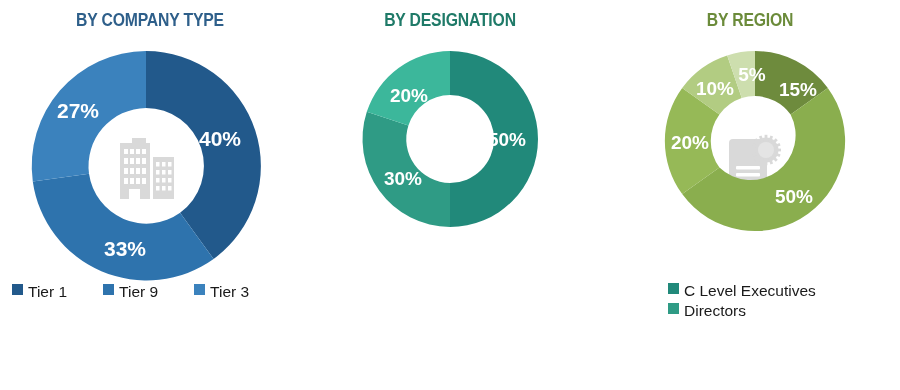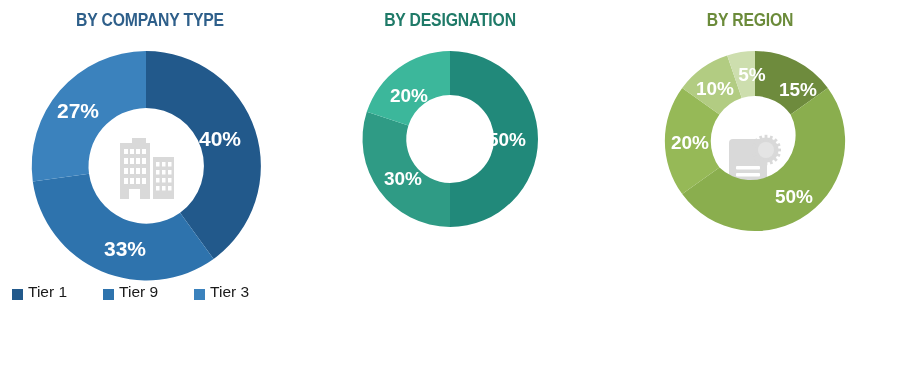--- a/index.html
+++ b/index.html
@@ -60,21 +60,21 @@
     position: absolute;
     font-family: "Liberation Sans", sans-serif;
     color: #1a1a1a;
   }
   .legend-inline {
     display: flex;
     align-items: center;
   }
   .legend-item {
     display: flex;
-    align-items: flex-end;
+    align-items: flex-start;
     white-space: nowrap;
   }
   .swatch {
     width: 11px;
     height: 11px;
     flex: 0 0 11px;
     margin-right: 5px;
   }
   .legend-label {
     font-size: 15.5px;
@@ -224,20 +224,28 @@
 
         <g fill="#ffffff">
           <rect x="11" y="33" width="24" height="3.6" rx="1"></rect>
           <rect x="11" y="40" width="24" height="3.6" rx="1"></rect>
           <rect x="11" y="47" width="15" height="3.6" rx="1"></rect>
         </g>
       </svg>
     </div>
 
     <div class="legend legend-designation">
+      <div class="legend-item">
+        <span class="swatch" style="background:#21897a;"></span>
+        <span class="legend-label">C Level Executives</span>
+      </div>
+      <div class="legend-item">
+        <span class="swatch" style="background:#2f9b85;"></span>
+        <span class="legend-label">Directors</span>
+      </div>
     </div>
   </div>
 
   <div class="panel panel-region">
     <div class="chart-title title-region">BY REGION</div>
 
     <div class="donut-wrap" style="left:64px; top:50px;">
       <svg width="182" height="182" viewBox="0 0 182 182">
 
         <path fill="#6e8b3d" d="M 91 1 A 90 90 0 0 1 163.81 37.89 L 126.58 64.45 A 45 45 0 0 0 91 46 Z"></path>

